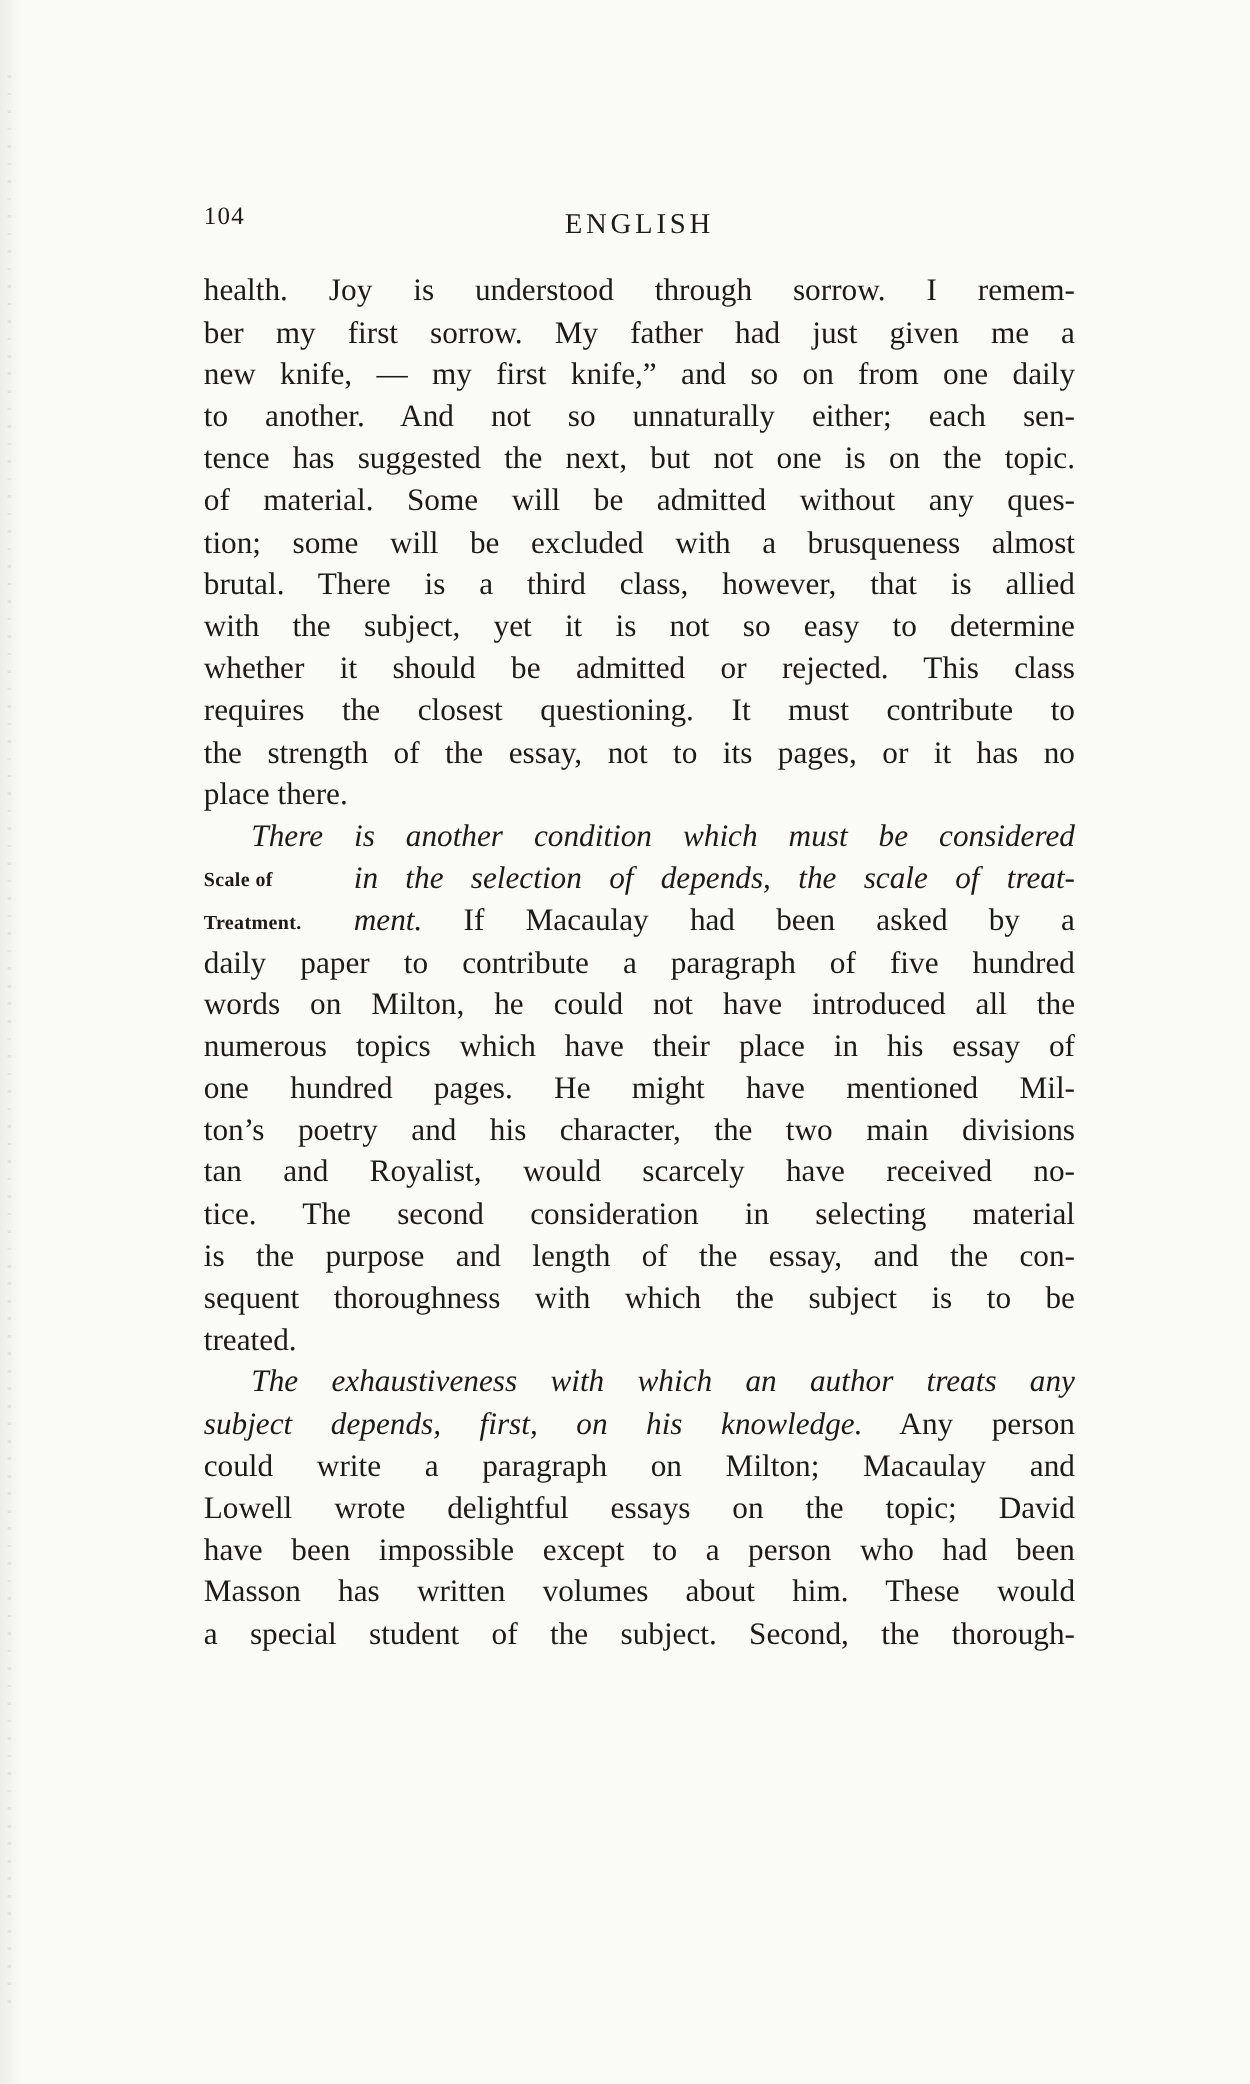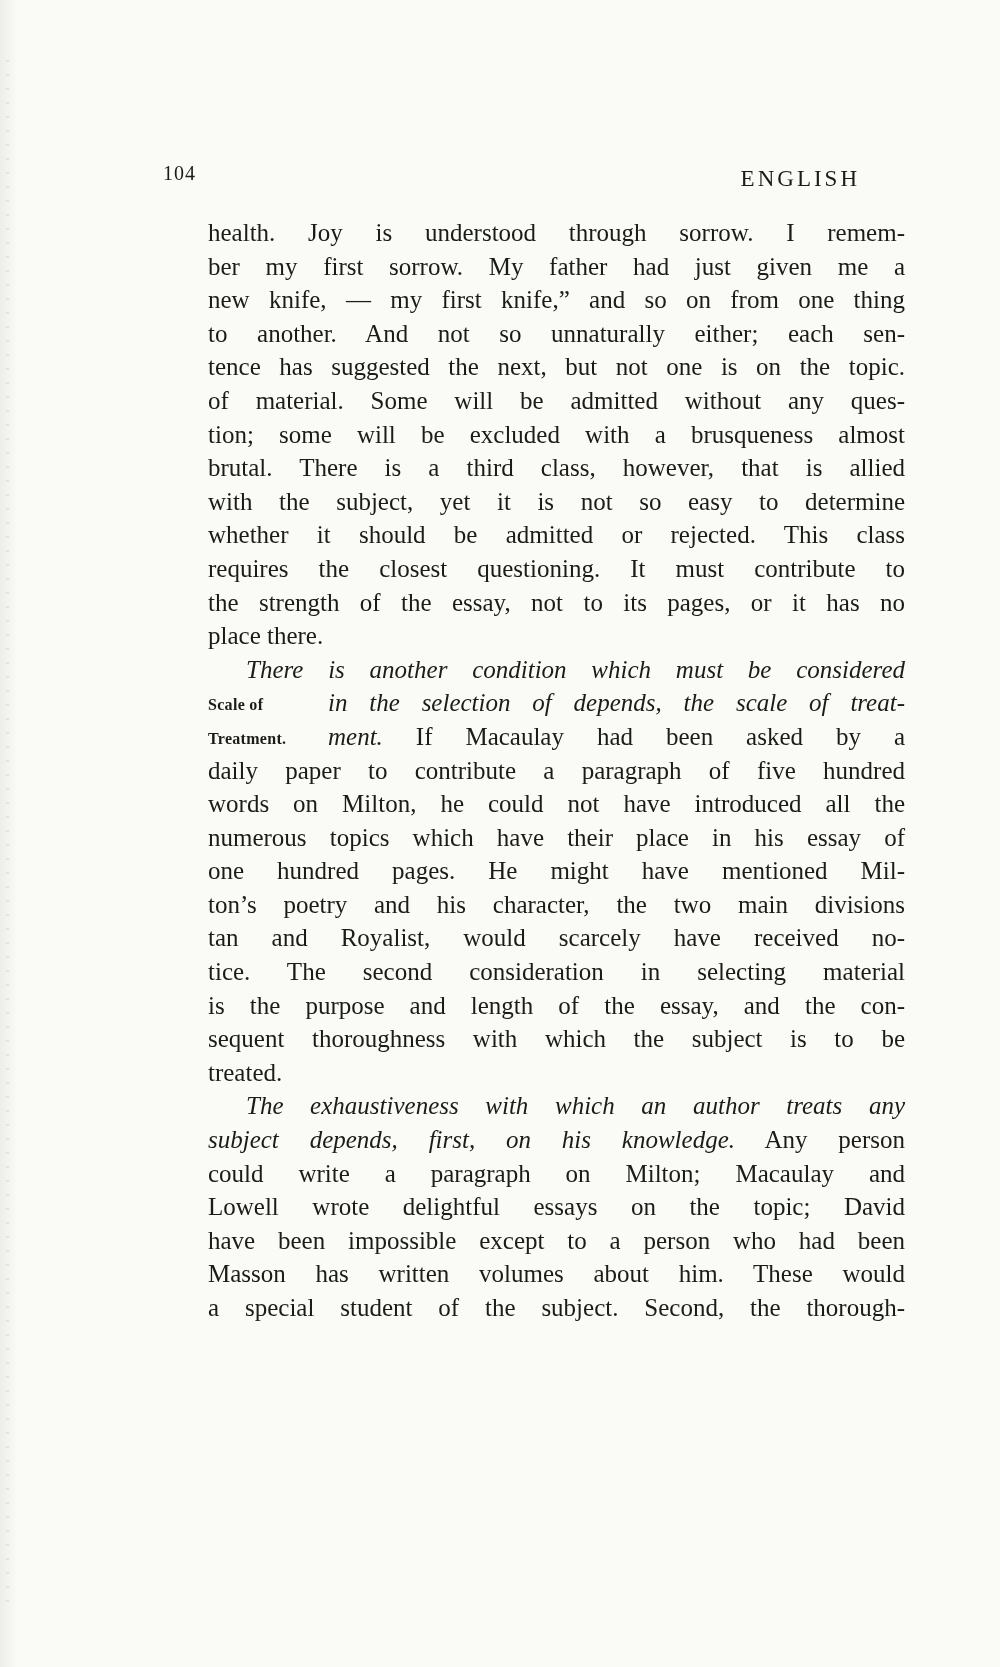--- a/index.html
+++ b/index.html
@@ -25,25 +25,25 @@
   }
   .page-header {
     position: absolute; top: 162px; left: 163px; width: 697px; height: 36px;
   }
   .page-number {
     position: absolute; left: 0; top: 0;
     font-size: 20px; letter-spacing: 1px;
   }
   .running-title {
     position: absolute; left: 0; right: 0; top: 4px;
-    text-align: right;
+    text-align: center;
     font-size: 23px; letter-spacing: 3px;
   }
   .body-text {
-    position: absolute; top: 216px; left: 163px; width: 697px; margin-left: 45px;
+    position: absolute; top: 216px; left: 163px; width: 697px;
   }
   .line {
     position: relative;
     height: 33.6px;
     line-height: 33.6px;
     font-size: 25px;
     text-align: justify;
     text-align-last: justify;
     text-justify: inter-word;
   }
@@ -63,21 +63,21 @@
 <div class="scan-marks"></div>
 
 <header class="page-header">
   <span class="page-number">104</span>
   <span class="running-title">ENGLISH</span>
 </header>
 
 <main class="body-text">
     <div class="line"><span>health. Joy is understood through sorrow. I remem-</span></div>
     <div class="line"><span>ber my first sorrow. My father had just given me a</span></div>
-    <div class="line"><span>new knife, — my first knife,” and so on from one thing</span></div>
+    <div class="line"><span>new knife, — my first knife,” and so on from one daily</span></div>
     <div class="line"><span>to another. And not so unnaturally either; each sen-</span></div>
     <div class="line"><span>tence has suggested the next, but not one is on the topic.</span></div>
     <div class="line"><span>of material. Some will be admitted without any ques-</span></div>
     <div class="line"><span>tion; some will be excluded with a brusqueness almost</span></div>
     <div class="line"><span>brutal. There is a third class, however, that is allied</span></div>
     <div class="line"><span>with the subject, yet it is not so easy to determine</span></div>
     <div class="line"><span>whether it should be admitted or rejected. This class</span></div>
     <div class="line"><span>requires the closest questioning. It must contribute to</span></div>
     <div class="line"><span>the strength of the essay, not to its pages, or it has no</span></div>
     <div class="line last"><span>place there.</span></div>

